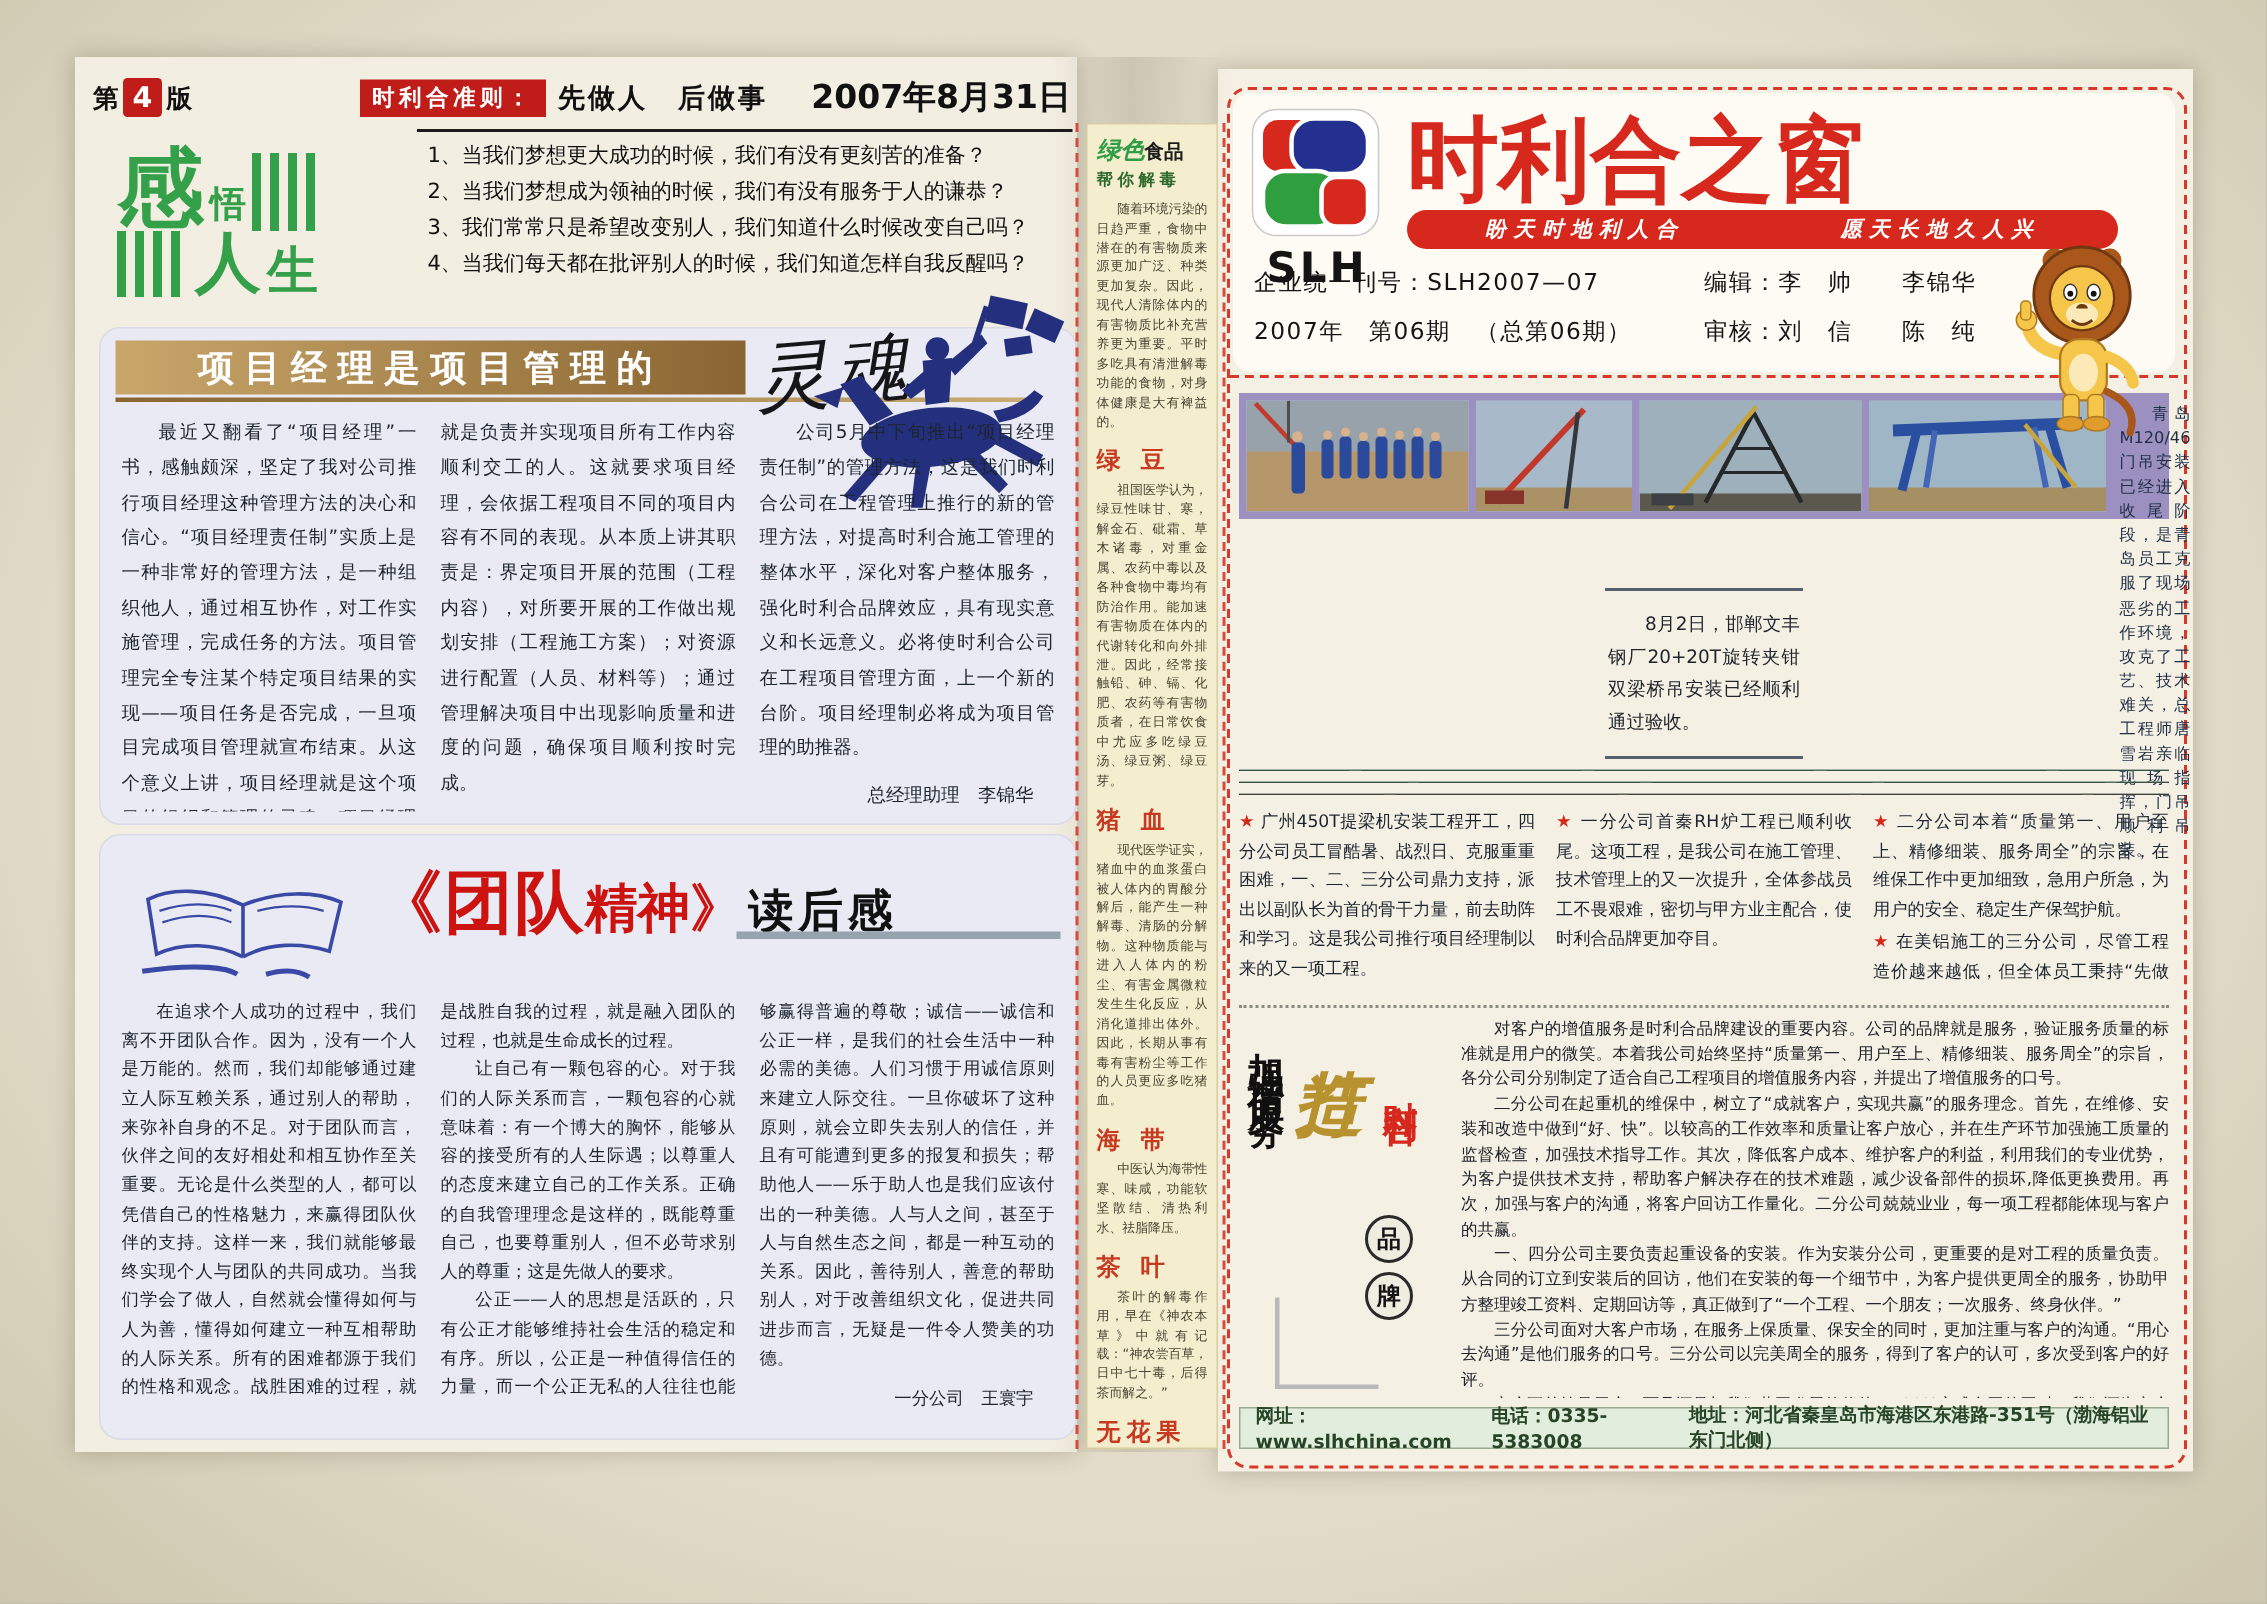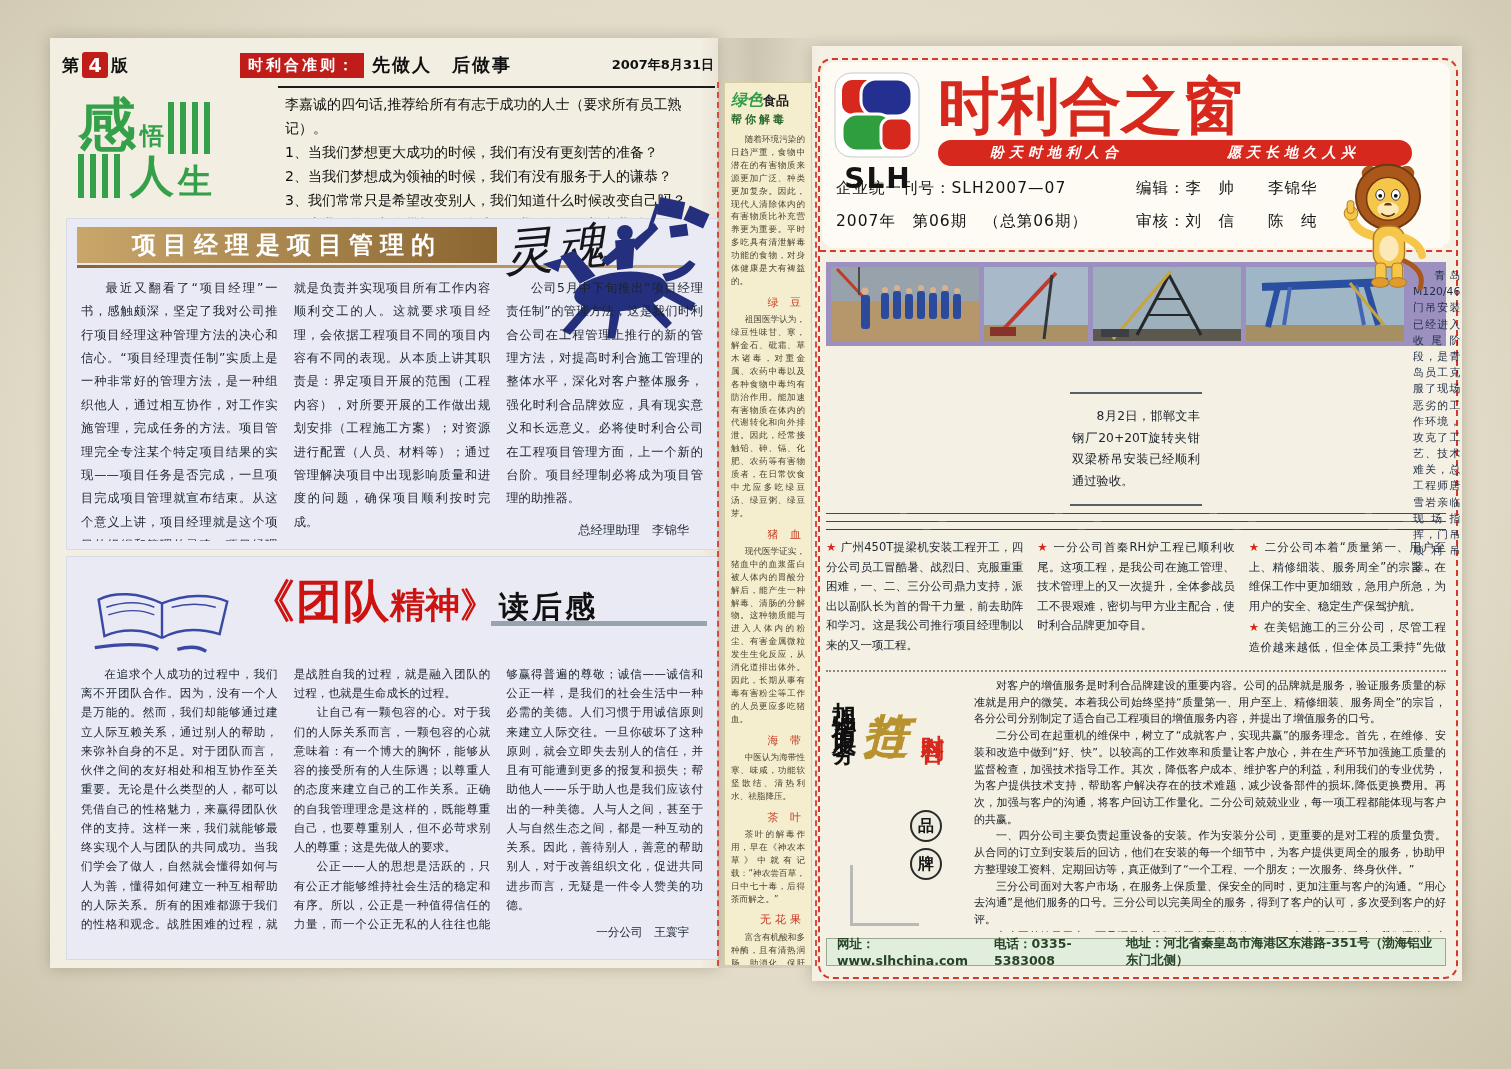--- a/index.html
+++ b/index.html
@@ -13,40 +13,40 @@
     background:linear-gradient(90deg,rgba(80,70,45,0) 0%,rgba(80,70,45,.16) 45%,rgba(80,70,45,0) 100%);}
 
   
   .lp-header{position:absolute;left:62px;top:48px;width:652px;height:34px;display:flex;align-items:center;color:#111;}
   .lp-page-no{display:flex;align-items:center;font-size:17px;font-weight:bold;gap:3px;}
   .num-badge{display:inline-block;width:26px;height:26px;background:#c01d1a;color:#fff;font-weight:bold;
     text-align:center;line-height:26px;font-size:19px;border-radius:3px;}
   .lp-principle{margin-left:112px;display:flex;align-items:center;gap:8px;}
   .principle-box{background:#c01d1a;color:#fff;font-weight:bold;font-size:15px;letter-spacing:3px;padding:3px 8px;}
   .principle-text{font-weight:bold;font-size:18px;letter-spacing:2px;font-family:Liberation Mono, monospace;}
-  .lp-date{margin-left:auto;font-weight:bold;font-size:13px;}
+  .lp-date{margin-left:auto;font-weight:bold;font-size:22px;}
   .header-rule{position:absolute;left:278px;top:86px;width:437px;height:2px;background:#1b1b1b;}
 
   
   .ganwu{position:absolute;left:78px;top:96px;width:200px;height:110px;color:#35a04a;}
   .g-row{display:flex;align-items:flex-end;gap:4px;}
   .g-big{font-size:58px;font-weight:bold;line-height:1;}
   .g-small{font-size:24px;font-weight:bold;line-height:1;margin-bottom:6px;}
   .g-mid{font-size:44px;font-weight:bold;line-height:1;}
   .g-mid2{font-size:34px;font-weight:bold;line-height:1;}
   .g-bars{display:inline-block;width:42px;height:52px;
     background:repeating-linear-gradient(90deg,#35a04a 0 6px,transparent 6px 12px);}
   .g-bars2{width:48px;height:44px;}
 
   
   .intro{position:absolute;left:285px;top:92px;width:430px;font-size:14px;line-height:1.72;color:#101010;font-weight:500;}
   .intro p{margin:0;}
 
   
-  .panel{position:absolute;background:#e9eaf3;border:1px solid #d7d9e6;border-radius:1px;}
+  .panel{position:absolute;background:#e9eaf3;border:1px solid #d7d9e6;border-radius:14px;}
   .soul{left:66px;top:218px;width:650px;height:330px;}
   .soul-titlebar{position:absolute;left:10px;top:8px;width:420px;height:36px;
     background:linear-gradient(90deg,#c9a76b,#8a6531);color:#fff;font-size:24px;font-weight:bold;
     letter-spacing:7px;text-align:center;line-height:36px;}
   .soul-titlebar::after{content:"";position:absolute;left:0;bottom:-5px;width:610px;height:3px;
     background:linear-gradient(90deg,#8a6531,#c9ab74);}
   .soul-cursive{position:absolute;left:436px;top:-4px;font-size:50px;color:#15151a;
     font-family:"DejaVu Serif","Liberation Serif",serif;font-style:italic;transform:rotate(-5deg);letter-spacing:4px;}
   .knight{position:absolute;right:-2px;top:-26px;width:196px;height:152px;}
   .soul-body{position:absolute;left:14px;top:58px;right:14px;bottom:8px;
@@ -67,21 +67,21 @@
   
   .vdash{position:absolute;top:82px;height:884px;width:0;border-left:2px dashed #d84b3a;}
   .detox{position:absolute;left:724px;top:82px;width:88px;height:884px;background:#f4eecf;
     border:1px solid #d8cda0;box-sizing:border-box;padding:8px 6px;overflow:hidden;
     font-size:8.6px;line-height:1.5;color:#4a4434;text-align:justify;}
   .detox-h1{font-size:16px;line-height:1.1;}
   .detox-green{color:#2f9e44;font-weight:bold;font-family:"DejaVu Serif","Liberation Serif",serif;font-style:italic;}
   .detox-black{color:#1c1c1c;font-weight:bold;font-size:13px;}
   .detox-sub{color:#2e6b2e;font-weight:bold;font-size:11px;letter-spacing:3px;margin:3px 0 5px;}
   .detox p{margin:0 0 2px;text-indent:1.6em;}
-  .detox-head{color:#c73a22;font-weight:normal;font-size:11px;text-align:right;letter-spacing:4px;margin:7px 0 2px;text-indent:0 !important;}
+  .detox-head{color:#c73a22;font-weight:bold;font-size:16px;text-align:left;letter-spacing:4px;margin:7px 0 2px;text-indent:0 !important;}
 
   
   .rp-border{position:absolute;left:818px;top:58px;width:636px;height:917px;
     border:2px dashed #d6392a;border-radius:14px;pointer-events:none;}
   .mast-sep{position:absolute;left:820px;top:250px;width:632px;height:0;border-top:2px dashed #d6392a;}
   .masthead{position:absolute;left:822px;top:62px;width:628px;height:186px;background:#fdfbf4;border-radius:12px;}
   .slh-logo{position:absolute;left:12px;top:10px;width:86px;height:86px;}
   .slh-text{position:absolute;left:10px;top:100px;width:92px;text-align:center;font-size:28px;font-weight:900;color:#141414;letter-spacing:2px;}
   .mast-title{position:absolute;left:116px;top:4px;width:474px;display:flex;justify-content:space-between;
     color:#d6281c;font-size:61px;font-weight:900;font-family:"DejaVu Sans","Liberation Sans",sans-serif;}
@@ -162,21 +162,20 @@
       <span class="g-bars"></span>
     </div>
     <div class="g-row">
       <span class="g-bars g-bars2"></span>
       <span class="g-mid">人</span>
       <span class="g-mid2">生</span>
     </div>
   </div>
 
   <div class="intro">
-    <p>李嘉诚的四句话,推荐给所有有志于成功的人士（要求所有员工熟记）。</p>
     <p>1、当我们梦想更大成功的时候，我们有没有更刻苦的准备？</p>
     <p>2、当我们梦想成为领袖的时候，我们有没有服务于人的谦恭？</p>
     <p>3、我们常常只是希望改变别人，我们知道什么时候改变自己吗？</p>
     <p>4、当我们每天都在批评别人的时候，我们知道怎样自我反醒吗？</p>
   </div>
 
   <div class="panel soul">
     <div class="soul-titlebar">项目经理是项目管理的</div>
     <div class="soul-cursive">灵魂</div>
     <svg class="knight" viewBox="0 0 200 150">

